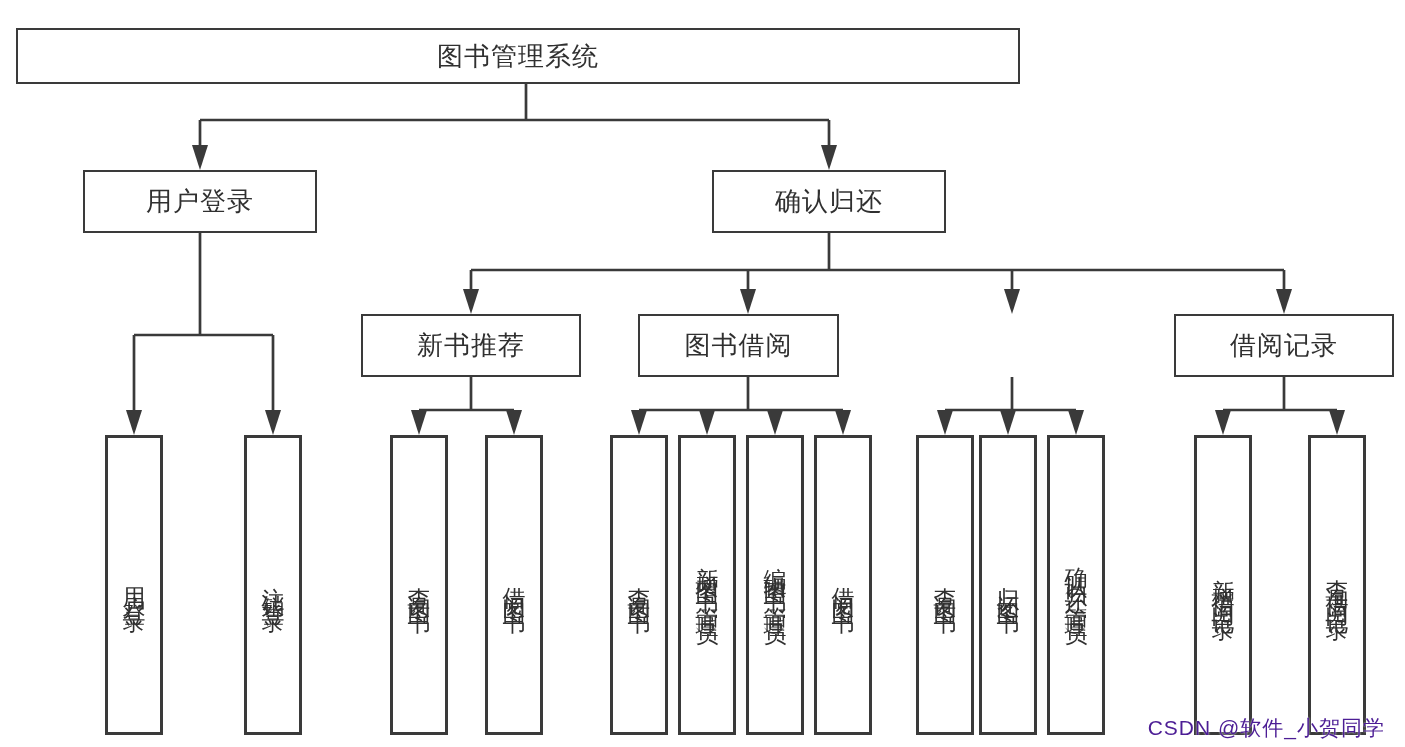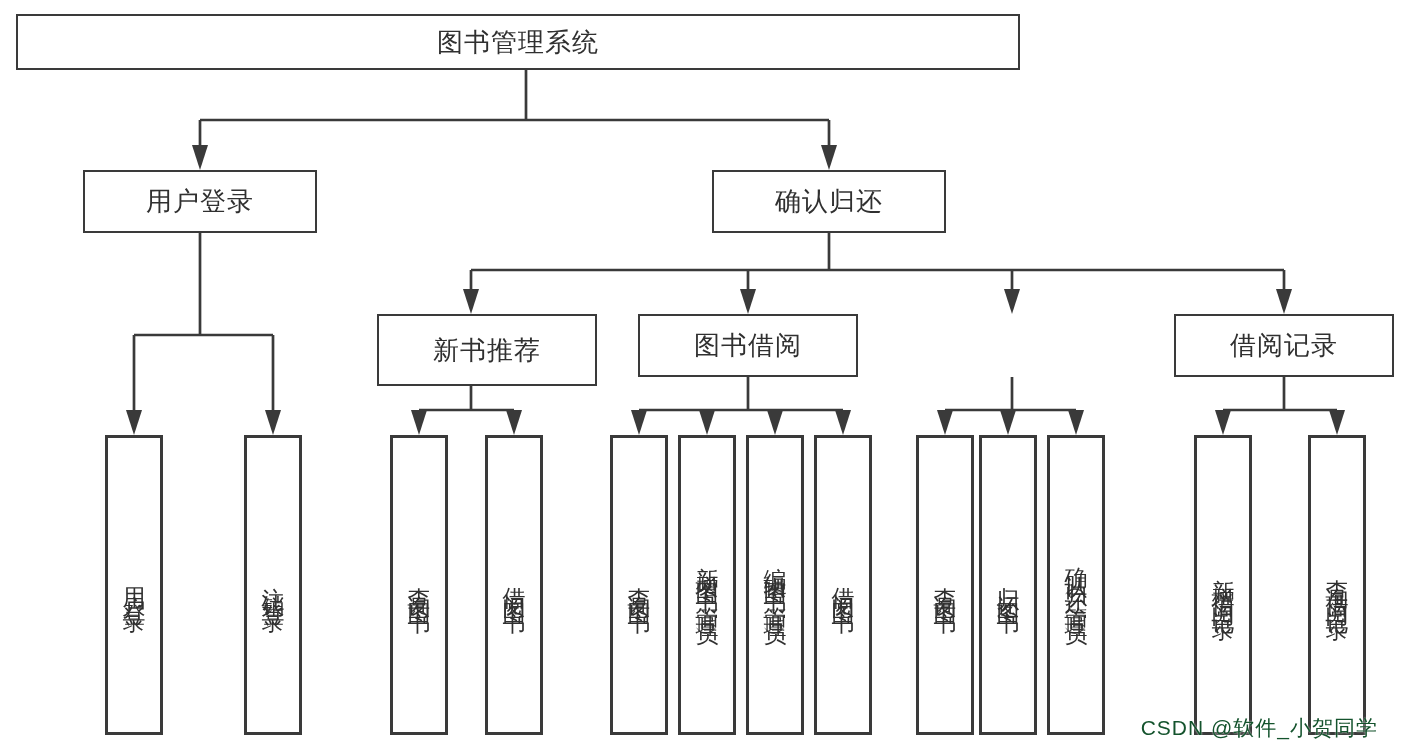--- a/index.html
+++ b/index.html
@@ -23,37 +23,37 @@
   .vnode{border-width:3px;}
   .vnode .vtext{
     writing-mode:vertical-rl;
     text-orientation:mixed;
     font-size:23px;
     letter-spacing:8px;
     line-height:1;
     white-space:nowrap;
   }
   
-  .n-root{left:16px;top:14px;width:1004px;height:56px;}
+  .n-root{left:16px;top:28px;width:1004px;height:56px;}
   .n-user{left:83px;top:170px;width:234px;height:63px;}
   .n-mgmt{left:712px;top:170px;width:234px;height:63px;}
-  .n-recommend{left:361px;top:314px;width:220px;height:72px;margin-left:16px;}
-  .n-borrow{left:638px;top:314px;width:220px;height:63px;}
+  .n-recommend{left:361px;top:314px;width:220px;height:63px;}
+  .n-borrow{left:638px;top:314px;width:201px;height:63px;}
   .n-current{left:902px;top:314px;width:220px;height:63px;}
   .n-record{left:1174px;top:314px;width:220px;height:63px;}
   .leaf{top:435px;width:58px;height:300px;}
   .l1{left:105px;} .l2{left:244px;} .l3{left:390px;} .l4{left:485px;}
   .l5{left:610px;} .l6{left:678px;} .l7{left:746px;} .l8{left:814px;}
   .l9{left:916px;} .l10{left:979px;} .l11{left:1047px;}
   .l12{left:1194px;} .l13{left:1308px;}
   .watermark{
     position:absolute;
-    right:27px;top:714px;
+    right:20px;top:714px;
     font-size:21px;
-    color:#14532d;
+    color:#4c1d95;
     text-shadow:0 0 2px #ffffff;
     letter-spacing:1px;
   }
 </style>
 </head>
 <body>
 
 <div class="canvas">
 
   <svg class="connectors" viewBox="0 0 1405 747" xmlns="http://www.w3.org/2000/svg">

